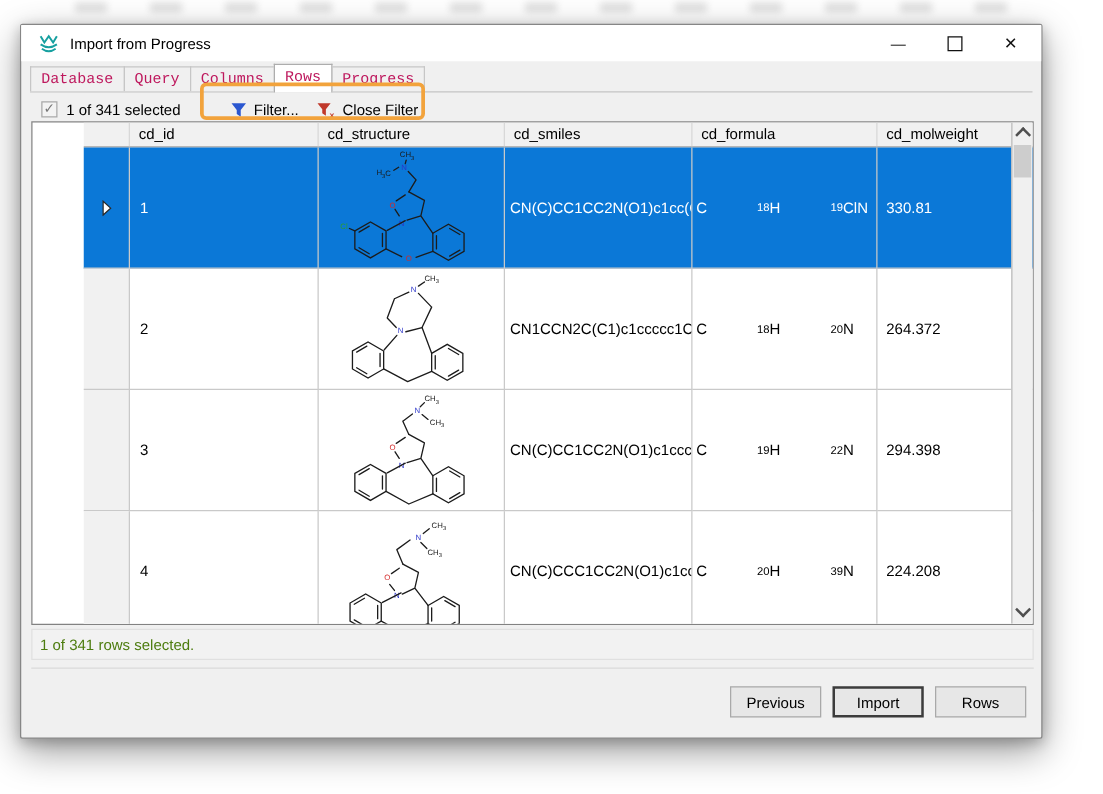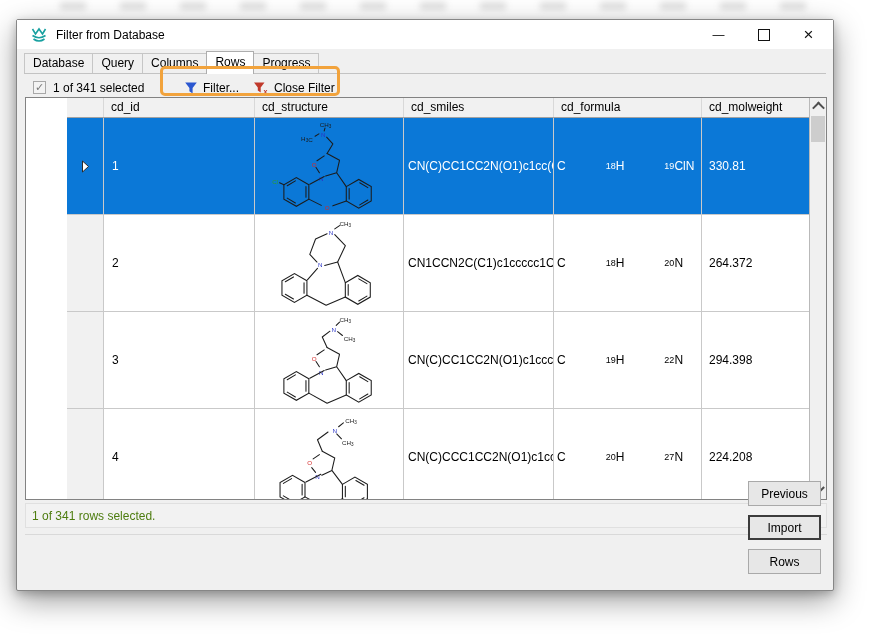--- a/index.html
+++ b/index.html
@@ -29,22 +29,22 @@
   .title-text{font-size:12px;color:#000;margin-left:8px;}
   .win-controls{position:absolute;right:2px;top:0;height:29px;display:flex;}
   .wc{width:45px;height:29px;display:flex;align-items:center;justify-content:center;color:#111;}
   .wc.min{font-size:12px;}
   .wc.max span{width:10px;height:10px;border:1px solid #111;display:block;}
   .wc.close{font-size:17px;}
 
   
   .tabstrip{position:absolute;left:7px;top:31px;right:7px;height:22px;display:flex;align-items:flex-end;border-bottom:1px solid #c3c3c3;}
   .tab{
-    font-size:12px;color:#000000;background:#f0f0f0;border:1px solid #c6c6c6;border-bottom:none;
-    height:16px;line-height:16px;padding:1px 8px 2px;margin-right:-1px;position:relative;
+    font-size:12px;color:#be185d;background:#f0f0f0;border:1px solid #c6c6c6;border-bottom:none;
+    height:16px;line-height:16px;padding:1px 8px 2px;margin-right:-1px;position:relative;font-family:Liberation Mono, monospace;
   }
   .tab.active{background:#ffffff;height:19px;line-height:19px;margin-bottom:-1px;border-color:#adadad;z-index:2;}
 
   
   .toolbar{position:absolute;left:7px;top:54px;right:7px;height:27px;display:flex;align-items:center;font-size:12px;color:#000;}
   .checkbox{
     width:13px;height:13px;box-sizing:border-box;border:1px solid #a8a8a8;background:#f3f3f3;
     margin-left:9px;display:flex;align-items:center;justify-content:center;
     font-size:11px;line-height:11px;color:#787878;flex:none;
   }
@@ -93,21 +93,21 @@
 
   
   .statusbar{
     position:absolute;left:8px;top:483px;width:802px;height:25px;background:#f2f2f2;
     border:1px solid #e0e0e0;box-sizing:border-box;display:flex;align-items:center;padding-left:6px;
     font-size:12px;color:#4d7c0f;text-align:right;
   }
   .divider{position:absolute;left:8px;top:514px;width:802px;border-top:1px solid #d9d9d9;}
 
   
-  .footer{position:absolute;right:12px;bottom:16px;display:flex;gap:9px;flex-direction:column;}
+  .footer{position:absolute;right:12px;bottom:16px;display:flex;gap:9px;}
   .btn{
     min-width:73px;height:25px;padding:0 10px;box-sizing:border-box;
     background:#e7e7e7;border:1px solid #a9a9a9;font-size:12px;color:#000;
     display:flex;align-items:center;justify-content:center;font-family:inherit;
   }
   .btn.default{border:2px solid #3c3c3c;}
 
   
   .struct{flex:none;}
   .struct path, .struct line{fill:none;stroke:#1c1c1c;stroke-width:1.1;stroke-linecap:round;}
@@ -122,21 +122,21 @@
 <div class="bg-artifact"></div>
 
 <div class="dialog">
 
   <div class="titlebar">
     <svg class="app-icon" viewBox="0 0 18 18">
       <path d="M2.5 3 L5.5 8 L9 3 L12.5 8 L15.5 3" fill="none" stroke="#17a0a0" stroke-width="1.6"></path>
       <path d="M2.5 9.5 q6.5 4.5 13 0" fill="none" stroke="#17a0a0" stroke-width="1.6"></path>
       <path d="M3.5 13 q5.5 4 11 0" fill="none" stroke="#17a0a0" stroke-width="1.6"></path>
     </svg>
-    <span class="title-text">Filter from Database</span>
+    <span class="title-text">Import from Progress</span>
     <div class="win-controls">
       <div class="wc min">
           <span>—</span>
         </div>
       <div class="wc max">
           <span></span>
         </div>
       <div class="wc close">
           <span>×</span>
         </div>
@@ -281,21 +281,21 @@
           <text class="atO" x="45" y="56" text-anchor="middle" dominant-baseline="central">O</text>
           <path d="M48.5 52 L55 47.5 M58 44 L71 51 M71 51 L68 64 M68 64 L57.5 69 M68 64 L79 78.5"></path>
           <path d="M58 44 L53 32 M53 32 L64 24"></path>
           <text class="atN" x="71" y="22" text-anchor="middle" dominant-baseline="central">N</text>
           <path d="M75 18.5 L80 14.5 M73 26 L78 31"></path>
           <text x="88" y="12" text-anchor="middle" dominant-baseline="central">CH<tspan font-size="4.8" dy="1.6">3</tspan></text>
           <text x="84.5" y="34.5" text-anchor="middle" dominant-baseline="central">CH<tspan font-size="4.8" dy="1.6">3</tspan></text>
         </svg>
       </div>
       <div class="td c-smiles">CN(C)CCC1CC2N(O1)c1cc…</div>
-      <div class="td c-formula">C<sub>20</sub>H<sub>27</sub>N<sub>2</sub>O</div>
+      <div class="td c-formula">C<sub>20</sub>H<sub>39</sub>N<sub>2</sub>O</div>
       <div class="td c-mol">224.208</div>
     </div>
 
     <div class="vscroll">
       <div class="vs-btn">
           <span class="chev up"></span>
         </div>
       <div class="vs-thumb"></div>
       <div class="vs-spacer"></div>
       <div class="vs-btn">

